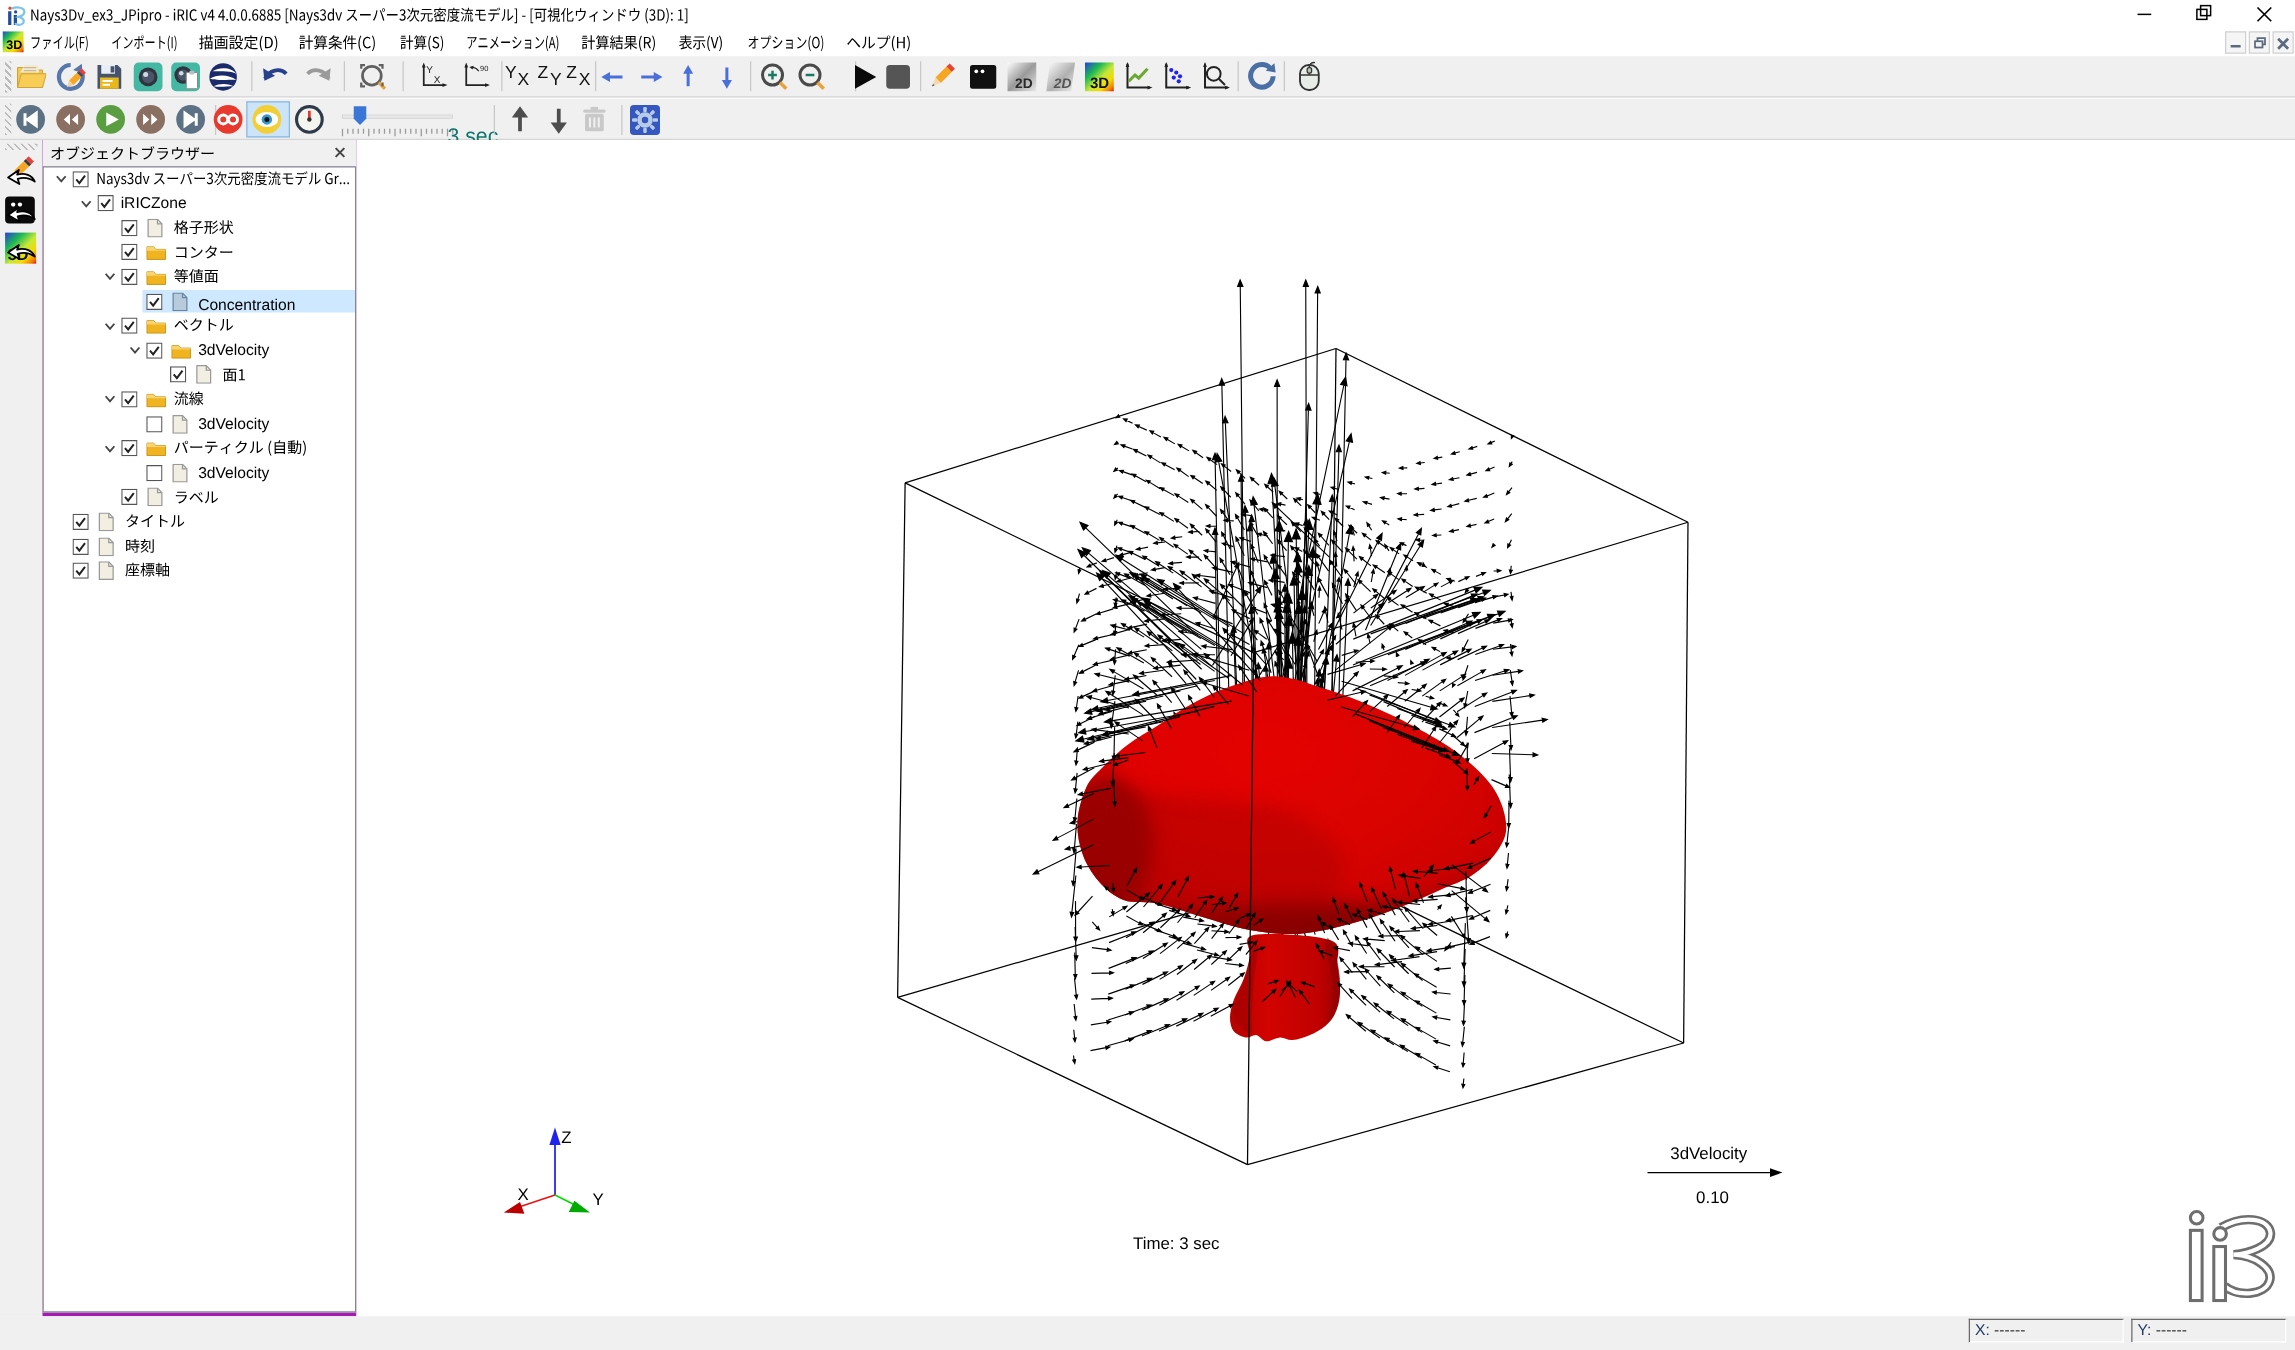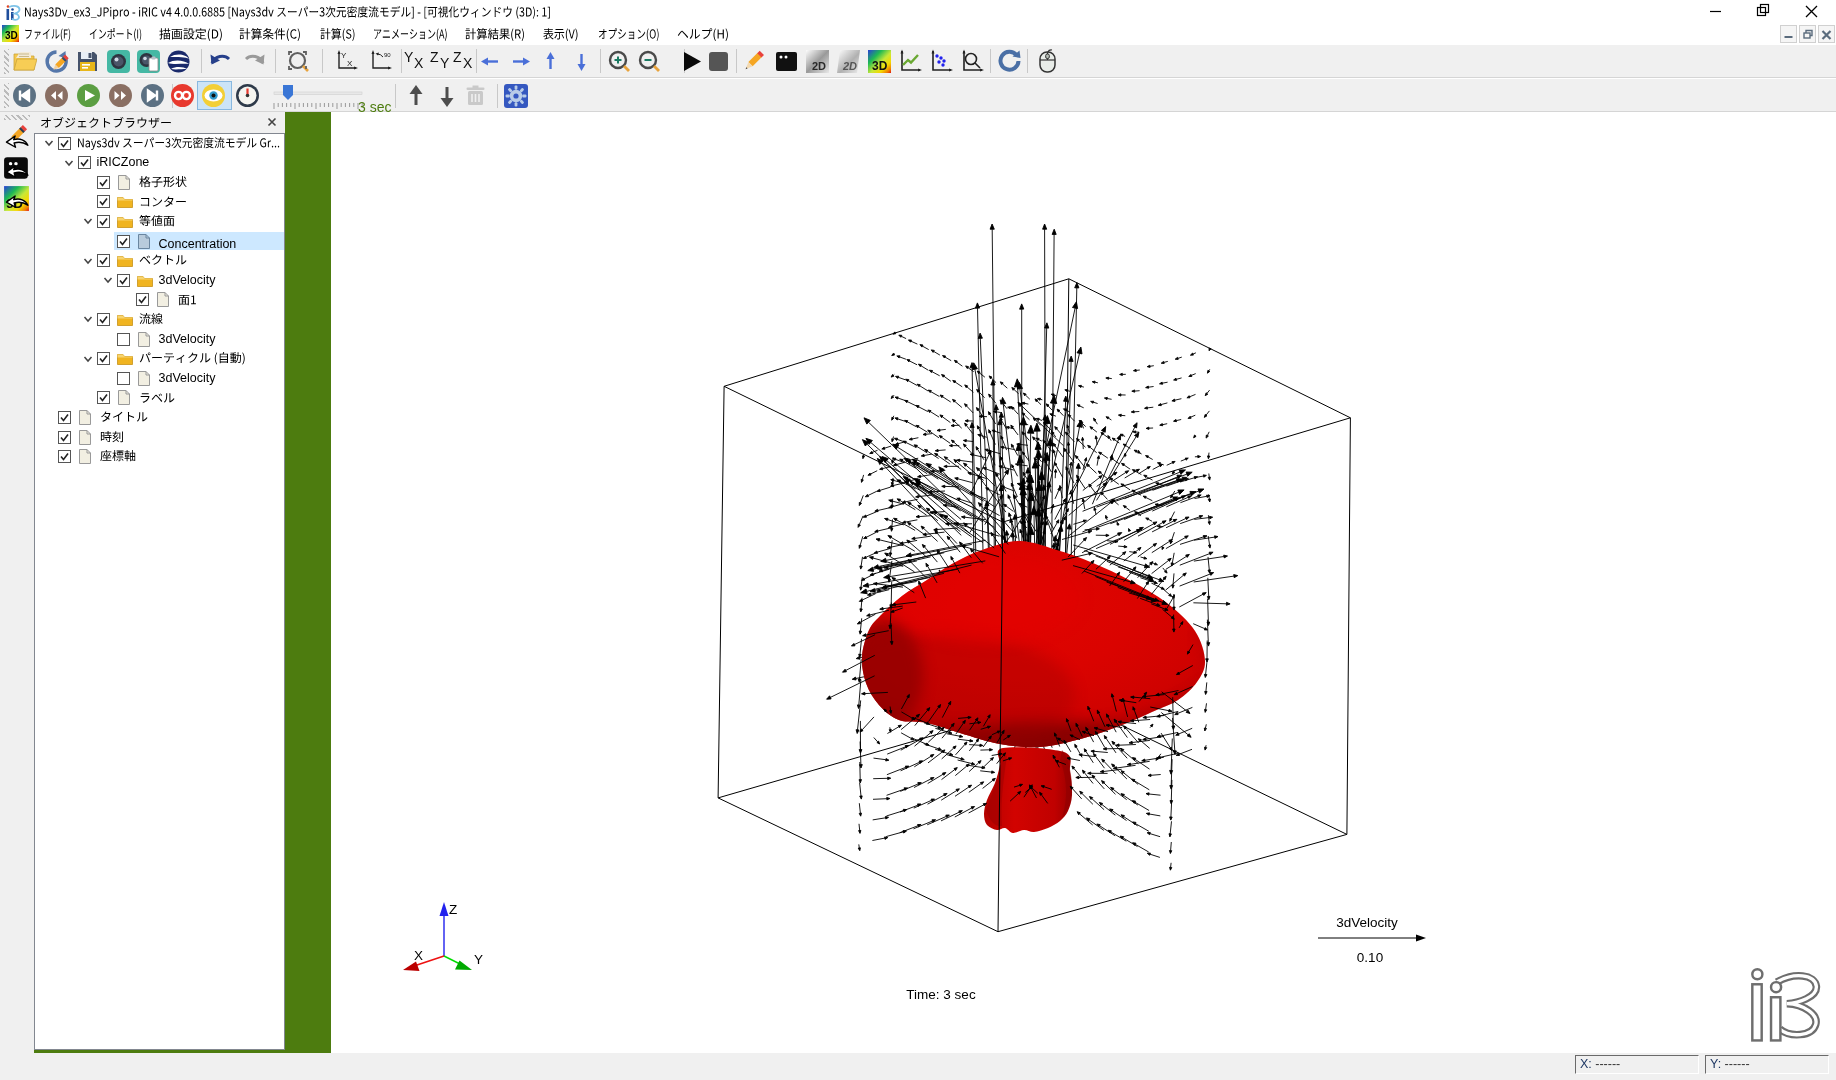--- a/index.html
+++ b/index.html
@@ -384,21 +384,21 @@
         <line x1="66.8" y1="24" x2="66.8" y2="28"></line>
         <line x1="71.0" y1="24" x2="71.0" y2="30"></line>
         <line x1="75.2" y1="24" x2="75.2" y2="28"></line>
         <line x1="79.4" y1="24" x2="79.4" y2="28"></line>
         <line x1="83.6" y1="24" x2="83.6" y2="28"></line>
         <line x1="87.8" y1="24" x2="87.8" y2="28"></line>
         <line x1="92.0" y1="24" x2="92.0" y2="30"></line>
         <line x1="96.2" y1="24" x2="96.2" y2="28"></line>
       </g>
     </svg>
-    <div class="abs" style="left:358px;top:20px;font-size:14px;color:#4d7c0f">3 sec</div>
+    <div class="abs" style="left:358px;top:20px;font-size:17px;color:#0f766e">3 sec</div>
     <div class="sep2" style="left:395px"></div>
     <svg class="abs" style="left:403px;top:4px" width="60" height="26" viewBox="0 0 60 26">
 <g stroke="#4d4d4d" stroke-width="3" fill="#4d4d4d">
 <line x1="13" y1="8" x2="13" y2="22"></line>
         <path d="M13 2 L6.5 11 L19.5 11 Z" stroke="none"></path>
 <line x1="44" y1="4" x2="44" y2="17"></line>
         <path d="M44 24 L37.5 15 L50.5 15 Z" stroke="none"></path>
 </g>
     </svg>
     <svg class="abs" style="left:463px;top:4px" width="26" height="26" viewBox="0 0 26 26">
@@ -456,21 +456,21 @@
           <stop offset="0.55" stop-color="#c8e838"></stop>
           <stop offset="0.75" stop-color="#f5d800"></stop>
           <stop offset="0.9" stop-color="#f08000"></stop>
           <stop offset="1" stop-color="#e01010"></stop>
         </linearGradient>
       </defs>
       <text x="3" y="21" font-family="Liberation Sans" font-size="12" font-weight="bold" fill="#111">3D</text>
       <path d="M3.2 15.8 L11.2 10.2 L9.9 13.6 C15.5 12.0 21.0 13.9 23.0 18.8 C18.8 15.7 14.2 15.6 10.3 16.7 L11.6 20.6 Z" fill="#fff" stroke="#000" stroke-width="1.3" stroke-linejoin="round"></path>
     </svg>
   </div>
-<div class="abs" style="left:34px;top:112px;width:297px;height:941px;background:#4d7c0f;overflow:hidden">
+<div class="abs" style="left:34px;top:112px;width:251px;height:941px;background:#a21caf;overflow:hidden">
     <div class="abs" style="left:0;top:0;width:251px;height:21px;background:#f0f0f0">
       <svg style="position:absolute;left:6.0px;top:1.8px;overflow:visible" width="132" height="18">
         <g transform="translate(0,13.2)">
           <path d="M1 -1.7 1.7 -0.9C3.9 -2.1 6 -4 7 -5.4L7 -1.1C7 -0.7 6.9 -0.6 6.6 -0.6C6.1 -0.6 5.4 -0.6 4.9 -0.7L5 0.3C5.5 0.3 6.3 0.3 6.9 0.3C7.6 0.3 8 0 8 -0.6C8 -2.1 7.9 -4.5 7.9 -6.3H9.8C10.1 -6.3 10.5 -6.3 10.8 -6.3V-7.3C10.5 -7.3 10.1 -7.2 9.8 -7.2H7.9L7.8 -8.4C7.8 -8.7 7.9 -9.1 7.9 -9.4H6.8C6.9 -9.1 6.9 -8.8 6.9 -8.4L6.9 -7.2H2.6C2.2 -7.2 1.8 -7.3 1.5 -7.3V-6.3C1.8 -6.3 2.2 -6.3 2.6 -6.3H6.6C5.6 -4.9 3.5 -2.9 1 -1.7Z M22.6 -10.3 21.9 -10C22.3 -9.6 22.7 -8.9 22.9 -8.4L23.6 -8.7C23.3 -9.2 22.9 -9.9 22.6 -10.3ZM22.2 -7.8 21.6 -8.2 22 -8.4C21.8 -8.8 21.3 -9.6 21.1 -10L20.4 -9.7C20.7 -9.3 21 -8.7 21.3 -8.3C21.1 -8.2 20.9 -8.2 20.8 -8.2C20.2 -8.2 15.4 -8.2 14.8 -8.2C14.4 -8.2 13.9 -8.3 13.6 -8.3V-7.2C13.9 -7.2 14.3 -7.3 14.7 -7.3C15.4 -7.3 20.2 -7.3 20.9 -7.3C20.7 -6.1 20.2 -4.5 19.3 -3.4C18.3 -2.1 17 -1.1 14.6 -0.5L15.5 0.4C17.7 -0.3 19.1 -1.4 20.2 -2.8C21.1 -4 21.7 -6 22 -7.2C22 -7.5 22.1 -7.6 22.2 -7.8Z M32.6 -9 31.9 -8.7C32.3 -8.1 32.7 -7.4 33 -6.8L33.7 -7.1C33.4 -7.7 32.9 -8.5 32.6 -9ZM34.2 -9.5 33.5 -9.2C33.9 -8.7 34.3 -8 34.6 -7.4L35.3 -7.7C35 -8.2 34.5 -9.1 34.2 -9.5ZM27.5 -9.1 26.9 -8.3C27.6 -7.9 28.9 -7.1 29.5 -6.6L30.1 -7.4C29.6 -7.8 28.2 -8.7 27.5 -9.1ZM25.7 -0.6 26.2 0.4C27.3 0.2 29 -0.4 30.2 -1.1C32.1 -2.2 33.8 -3.7 34.8 -5.4L34.2 -6.3C33.3 -4.7 31.7 -3.1 29.7 -1.9C28.5 -1.3 27 -0.8 25.7 -0.6ZM25.7 -6.4 25.1 -5.6C25.8 -5.2 27.1 -4.4 27.7 -4L28.3 -4.8C27.8 -5.2 26.4 -6 25.7 -6.4Z M37.9 -0.9V0.1C38.1 0.1 38.5 0 38.7 0H45.4C45.6 0 45.9 0.1 46.2 0.1V-0.9C45.9 -0.9 45.6 -0.9 45.4 -0.9H42.5V-5.3H44.8C45.1 -5.3 45.4 -5.3 45.6 -5.2V-6.2C45.4 -6.2 45.1 -6.2 44.8 -6.2H39.3C39.1 -6.2 38.7 -6.2 38.4 -6.2V-5.2C38.7 -5.3 39.1 -5.3 39.3 -5.3H41.5V-0.9H38.7C38.4 -0.9 38.1 -0.9 37.9 -0.9Z M54.4 -9.3 53.3 -9.7C53.3 -9.4 53.1 -8.9 53 -8.7C52.4 -7.7 51.3 -5.9 49.2 -4.7L50 -4.1C51.3 -4.9 52.3 -6 53.1 -7H57.1C56.9 -5.9 56.1 -4.4 55.2 -3.3C54.1 -2 52.6 -0.9 50.4 -0.3L51.3 0.5C53.5 -0.3 55 -1.4 56.1 -2.7C57.1 -4 57.9 -5.7 58.2 -6.9C58.2 -7.1 58.4 -7.3 58.5 -7.5L57.7 -8C57.5 -7.9 57.2 -7.9 56.9 -7.9H53.6L53.9 -8.4C54 -8.6 54.2 -9 54.4 -9.3Z M64 -1.1C64 -0.6 64 -0 64 0.4H65.1C65.1 -0 65.1 -0.7 65.1 -1.1L65 -5C66.4 -4.6 68.4 -3.8 69.8 -3.1L70.2 -4.1C68.9 -4.7 66.6 -5.6 65 -6.1V-8C65 -8.4 65.1 -8.9 65.1 -9.3H63.9C64 -8.9 64 -8.4 64 -8C64 -7 64 -1.7 64 -1.1Z M82.6 -10.3 81.9 -10C82.3 -9.6 82.7 -8.9 82.9 -8.4L83.6 -8.7C83.3 -9.2 82.9 -9.9 82.6 -10.3ZM82.2 -7.8 81.6 -8.2 82 -8.4C81.8 -8.8 81.3 -9.6 81.1 -10L80.4 -9.7C80.7 -9.3 81 -8.7 81.3 -8.3C81.1 -8.2 80.9 -8.2 80.8 -8.2C80.2 -8.2 75.4 -8.2 74.8 -8.2C74.4 -8.2 73.9 -8.3 73.6 -8.3V-7.2C73.9 -7.2 74.3 -7.3 74.7 -7.3C75.4 -7.3 80.2 -7.3 80.9 -7.3C80.7 -6.1 80.2 -4.5 79.3 -3.4C78.3 -2.1 77 -1.1 74.6 -0.5L75.5 0.4C77.7 -0.3 79.1 -1.4 80.2 -2.8C81.1 -4 81.7 -6 82 -7.2C82 -7.5 82.1 -7.6 82.2 -7.8Z M86.8 -8.9V-7.9C87.1 -8 87.5 -8 87.9 -8C88.5 -8 91.9 -8 92.6 -8C93 -8 93.4 -8 93.7 -7.9V-8.9C93.4 -8.9 93 -8.9 92.6 -8.9C91.9 -8.9 88.5 -8.9 87.9 -8.9C87.5 -8.9 87.1 -8.9 86.8 -8.9ZM94.5 -5.8 93.9 -6.2C93.7 -6.1 93.5 -6.1 93.2 -6.1C92.6 -6.1 87.5 -6.1 86.9 -6.1C86.5 -6.1 86.1 -6.1 85.7 -6.2V-5.2C86.1 -5.2 86.6 -5.2 86.9 -5.2C87.6 -5.2 92.7 -5.2 93.2 -5.2C93 -4.3 92.5 -3.3 91.8 -2.6C90.8 -1.5 89.3 -0.7 87.6 -0.4L88.3 0.5C89.9 0.1 91.4 -0.6 92.6 -2C93.5 -3 94.1 -4.2 94.4 -5.4C94.4 -5.5 94.5 -5.7 94.5 -5.8Z M106.6 -7.3 105.9 -7.7C105.8 -7.6 105.6 -7.6 105.1 -7.6H102.4V-8.7C102.4 -9 102.4 -9.2 102.5 -9.6H101.3C101.4 -9.2 101.4 -9 101.4 -8.7V-7.6H98.7C98.3 -7.6 98 -7.6 97.6 -7.6C97.7 -7.4 97.7 -7 97.7 -6.7C97.7 -6.3 97.7 -5 97.7 -4.6C97.7 -4.4 97.7 -4.1 97.6 -3.8H98.7C98.6 -4 98.6 -4.3 98.6 -4.6C98.6 -4.9 98.6 -6.2 98.6 -6.7H105.3C105.2 -5.7 104.8 -4.2 104.2 -3.2C103.5 -2.1 102.1 -1.2 100.9 -0.8C100.6 -0.6 100.1 -0.5 99.7 -0.5L100.5 0.4C102.7 -0.2 104.3 -1.4 105.2 -3C105.9 -4.1 106.2 -5.6 106.4 -6.6C106.5 -6.8 106.5 -7.1 106.6 -7.3Z M117.6 -9.2 117 -9C117.2 -8.5 117.5 -7.8 117.7 -7.3L118.3 -7.5C118.1 -8 117.8 -8.7 117.6 -9.2ZM118.8 -9.5 118.2 -9.3C118.4 -8.9 118.7 -8.2 118.9 -7.7L119.5 -7.9C119.3 -8.4 119 -9.1 118.8 -9.5ZM108.6 -6.7V-5.7C108.7 -5.7 109.3 -5.7 109.8 -5.7H111.1V-3.8C111.1 -3.3 111 -2.8 111 -2.7H112.1C112.1 -2.8 112 -3.3 112 -3.8V-5.7H115.5V-5.2C115.5 -1.9 114.4 -0.8 112.2 0L113 0.8C115.7 -0.5 116.4 -2.1 116.4 -5.3V-5.7H117.7C118.3 -5.7 118.7 -5.7 118.8 -5.7V-6.7C118.7 -6.7 118.3 -6.6 117.7 -6.6H116.4V-8.1C116.4 -8.6 116.5 -9 116.5 -9.1H115.4C115.4 -9 115.5 -8.6 115.5 -8.1V-6.6H112V-8.2C112 -8.6 112.1 -8.9 112.1 -9H111C111.1 -8.8 111.1 -8.4 111.1 -8.2V-6.6H109.8C109.3 -6.6 108.7 -6.7 108.6 -6.7Z M121.2 -5.2V-4C121.6 -4.1 122.2 -4.1 122.9 -4.1C123.8 -4.1 128.6 -4.1 129.5 -4.1C130 -4.1 130.5 -4 130.8 -4V-5.2C130.5 -5.2 130.1 -5.1 129.5 -5.1C128.6 -5.1 123.8 -5.1 122.9 -5.1C122.2 -5.1 121.6 -5.2 121.2 -5.2Z" fill="#000" fill-opacity="1.0"></path>
         </g>
       </svg>
       <svg class="abs" style="left:232px;top:4px" width="12" height="12">
         <path d="M2.5 2.5 L9.5 9.5 M9.5 2.5 L2.5 9.5" stroke="#444" stroke-width="1.6"></path>
       </svg>
     </div>

